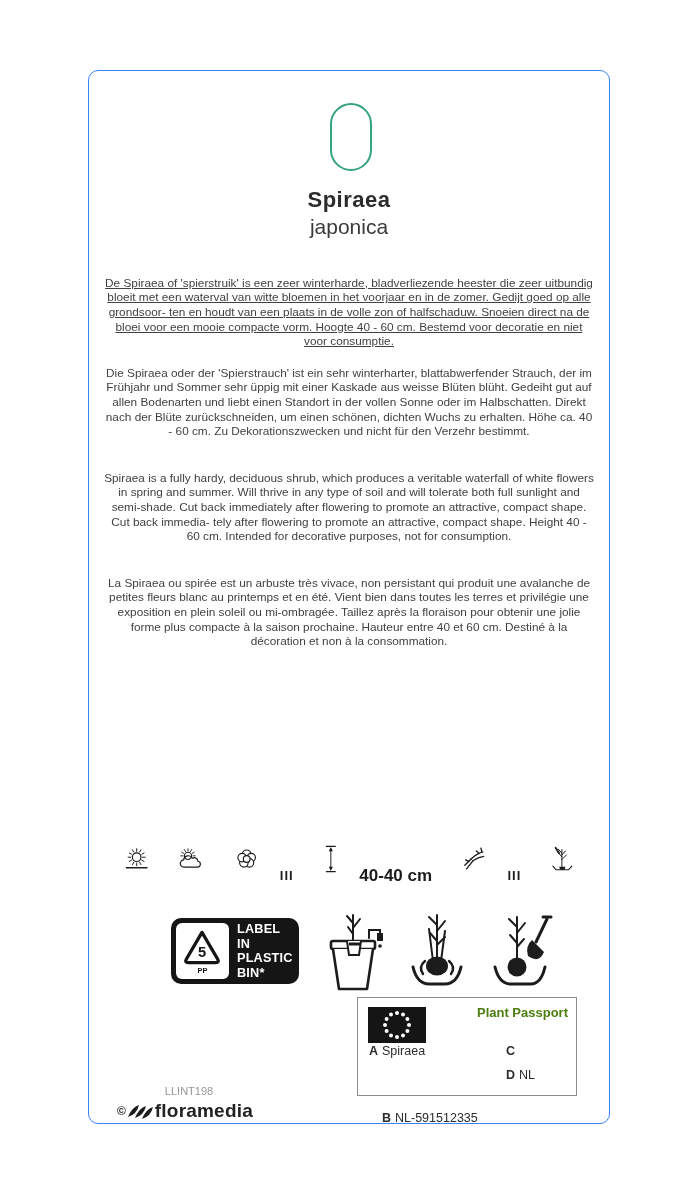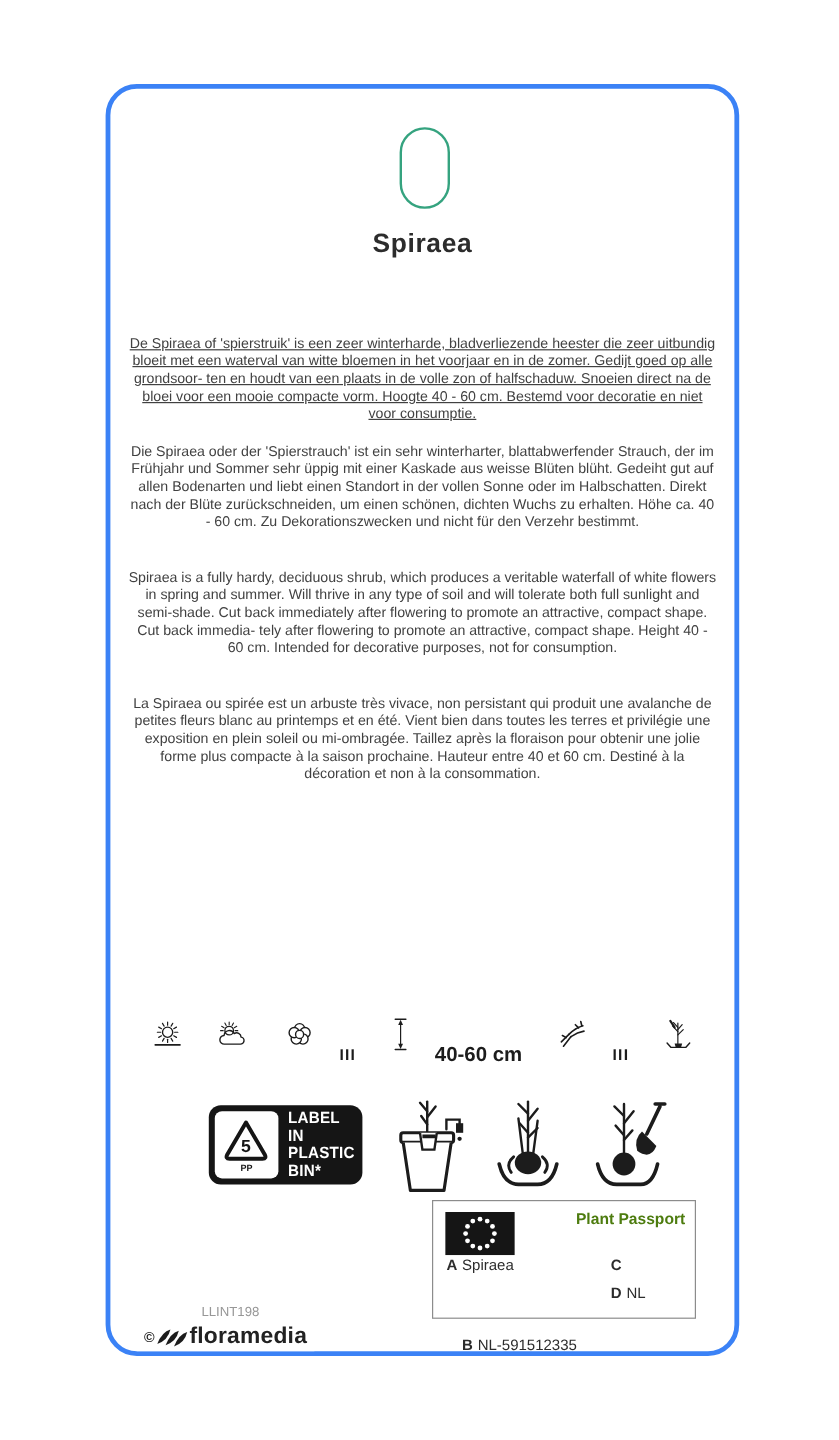--- a/index.html
+++ b/index.html
@@ -1,19 +1,19 @@
 <!DOCTYPE html>
 <html><head>
 <meta charset="utf-8">
 <style>
   html,body{margin:0;padding:0;background:#ffffff;}
   .page{position:relative;width:699px;height:1200px;background:#ffffff;overflow:hidden;
         font-family:"Liberation Sans", sans-serif;color:#3f3f3f;}
   .card{position:absolute;left:88px;top:70px;width:520px;height:1052px;
-        border:4px solid #3b82f6;border-radius:26px;background:#ffffff;}
+        border:1px solid #3b82f6;border-radius:10px;background:#ffffff;}
   .hole{position:absolute;left:241px;top:32px;width:38px;height:64px;
         border:2px solid #35a37f;border-radius:21px;background:#ffffff;}
   .title{position:absolute;left:0;top:116px;width:100%;text-align:center;
          font-size:22px;font-weight:bold;color:#2c2c2c;letter-spacing:.5px;}
   .subtitle{position:absolute;left:0;top:144px;width:100%;text-align:center;
             font-size:21px;color:#3a3a3a;}
   .para{position:absolute;left:15px;width:490px;text-align:center;
         font-size:11.8px;line-height:14.6px;color:#414141;}
   .p-nl{top:193px;text-decoration:underline;}.p-de{top:283px;}.p-en{top:388px;}.p-fr{top:493px;}
   .icon-row1{position:absolute;left:36px;top:752px;width:448px;height:72px;
@@ -50,20 +50,21 @@
 </style>
 </head>
 <body>
 
 <div class="page">
   <div class="card">
 
     <div class="hole"></div>
 
     <div class="title">Spiraea</div>
+    <div class="subtitle">japonica</div>
 
     <p class="para p-nl">De Spiraea of 'spierstruik' is een zeer winterharde, bladverliezende heester die zeer uitbundig bloeit met een waterval van witte bloemen in het voorjaar en in de zomer. Gedijt goed op alle grondsoor- ten en houdt van een plaats in de volle zon of halfschaduw. Snoeien direct na de bloei voor een mooie compacte vorm. Hoogte 40 - 60 cm. Bestemd voor decoratie en niet voor consumptie.</p>
     <p class="para p-de">Die Spiraea oder der 'Spierstrauch' ist ein sehr winterharter, blattabwerfender Strauch, der im Frühjahr und Sommer sehr üppig mit einer Kaskade aus weisse Blüten blüht. Gedeiht gut auf allen Bodenarten und liebt einen Standort in der vollen Sonne oder im Halbschatten. Direkt nach der Blüte zurückschneiden, um einen schönen, dichten Wuchs zu erhalten. Höhe ca. 40 - 60 cm. Zu Dekorationszwecken und nicht für den Verzehr bestimmt.</p>
     <p class="para p-en">Spiraea is a fully hardy, deciduous shrub, which produces a veritable waterfall of white flowers in spring and summer. Will thrive in any type of soil and will tolerate both full sunlight and semi-shade. Cut back immediately after flowering to promote an attractive, compact shape. Cut back immedia- tely after flowering to promote an attractive, compact shape. Height 40 - 60 cm. Intended for decorative purposes, not for consumption.</p>
     <p class="para p-fr">La Spiraea ou spirée est un arbuste très vivace, non persistant qui produit une avalanche de petites fleurs blanc au printemps et en été. Vient bien dans toutes les terres et privilégie une exposition en plein soleil ou mi-ombragée. Taillez après la floraison pour obtenir une jolie forme plus compacte à la saison prochaine. Hauteur entre 40 et 60 cm. Destiné à la décoration et non à la consommation.</p>
 
     <div class="icon-row1">
       <svg width="52" height="48" viewBox="0 0 52 48">
         <g class="ic" stroke-width="2.2">
           <line x1="39" y1="20" x2="45" y2="20"></line>
@@ -111,21 +112,21 @@
 
       <svg width="26" height="62" viewBox="0 0 26 62">
         <g class="ic" stroke-width="2.6">
           <line x1="3" y1="3" x2="23" y2="3"></line>
             <line x1="3" y1="59" x2="23" y2="59"></line>
           <line x1="13" y1="10" x2="13" y2="52" stroke-width="2.2"></line>
         </g>
         <polygon points="13,4 8.5,13.5 17.5,13.5" fill="#1c1c1c"></polygon>
         <polygon points="13,58 8.5,48.5 17.5,48.5" fill="#1c1c1c"></polygon>
       </svg>
-      <span class="height-label">40-60 cm</span>
+      <span class="height-label">40-40 cm</span>
 
       <svg width="52" height="56" viewBox="0 0 52 56">
         <g class="ic" stroke-width="3">
           <path d="M8 50 L22 32"></path>
             <path d="M4 42 L18 28"></path>
           <path d="M18 28 Q30 16 44 12"></path>
             <path d="M22 32 Q34 24 46 22"></path>
           <path d="M30 10 L36 16"></path>
             <path d="M40 4 L42 12"></path>
             <path d="M6 30 L13 34"></path>

